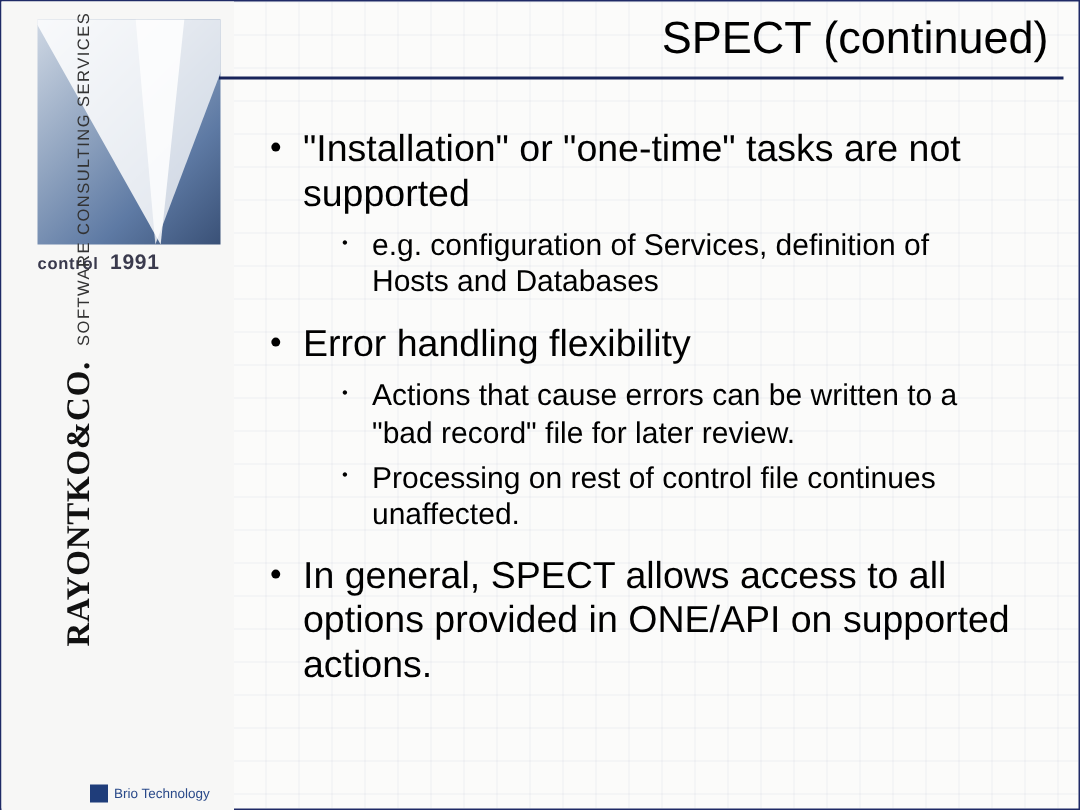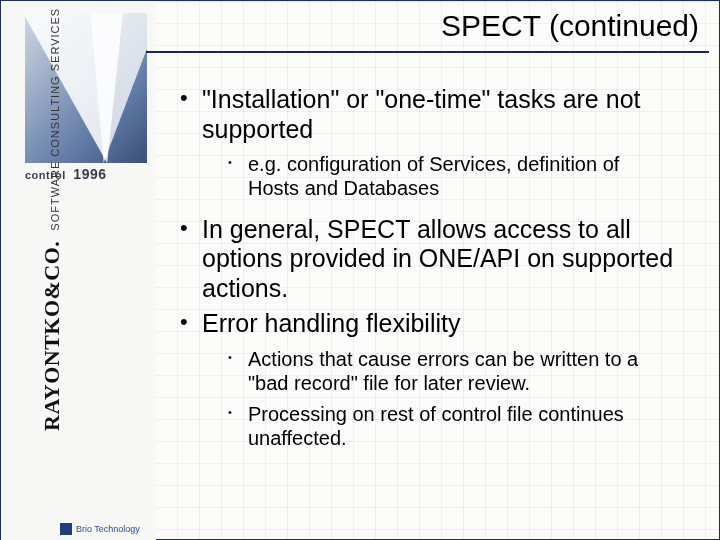--- a/index.html
+++ b/index.html
@@ -152,21 +152,21 @@
 </head>
 <body>
 
 <div class="slide">
   <div class="grid"></div>
 
   <div class="sidebar">
     <div class="sail-box"></div>
     <div class="insight-logo">
       <span>control</span>
-      <span class="yr">1996</span>
+      <span class="yr">1991</span>
     </div>
     <div class="vertical-brand">
       <span class="ray">RAYONTKO&amp;CO.</span>
       <span class="tag">SOFTWARE CONSULTING SERVICES</span>
     </div>
     <div class="brio">
       <span class="dot"></span>
       <span>Brio Technology</span>
     </div>
   </div>
@@ -178,30 +178,30 @@
     </div>
 
     <ul class="top">
       <li>
         <span>"Installation" or "one-time" tasks are not supported</span>
         <ul class="sub">
           <li>
             <span>e.g. configuration of Services, definition of Hosts and Databases</span>
           </li>
         </ul>
-      </li>
-      <li>
-        <span>In general, SPECT allows access to all options provided in ONE/API on supported actions.</span>
       </li>
       <li>
         <span>Error handling flexibility</span>
         <ul class="sub">
           <li>
             <span>Actions that cause errors can be written to a "bad record" file for later review.</span>
           </li>
           <li>
             <span>Processing on rest of control file continues unaffected.</span>
           </li>
         </ul>
       </li>
+      <li>
+        <span>In general, SPECT allows access to all options provided in ONE/API on supported actions.</span>
+      </li>
     </ul>
   </div>
 </div>
 
 </body></html>

